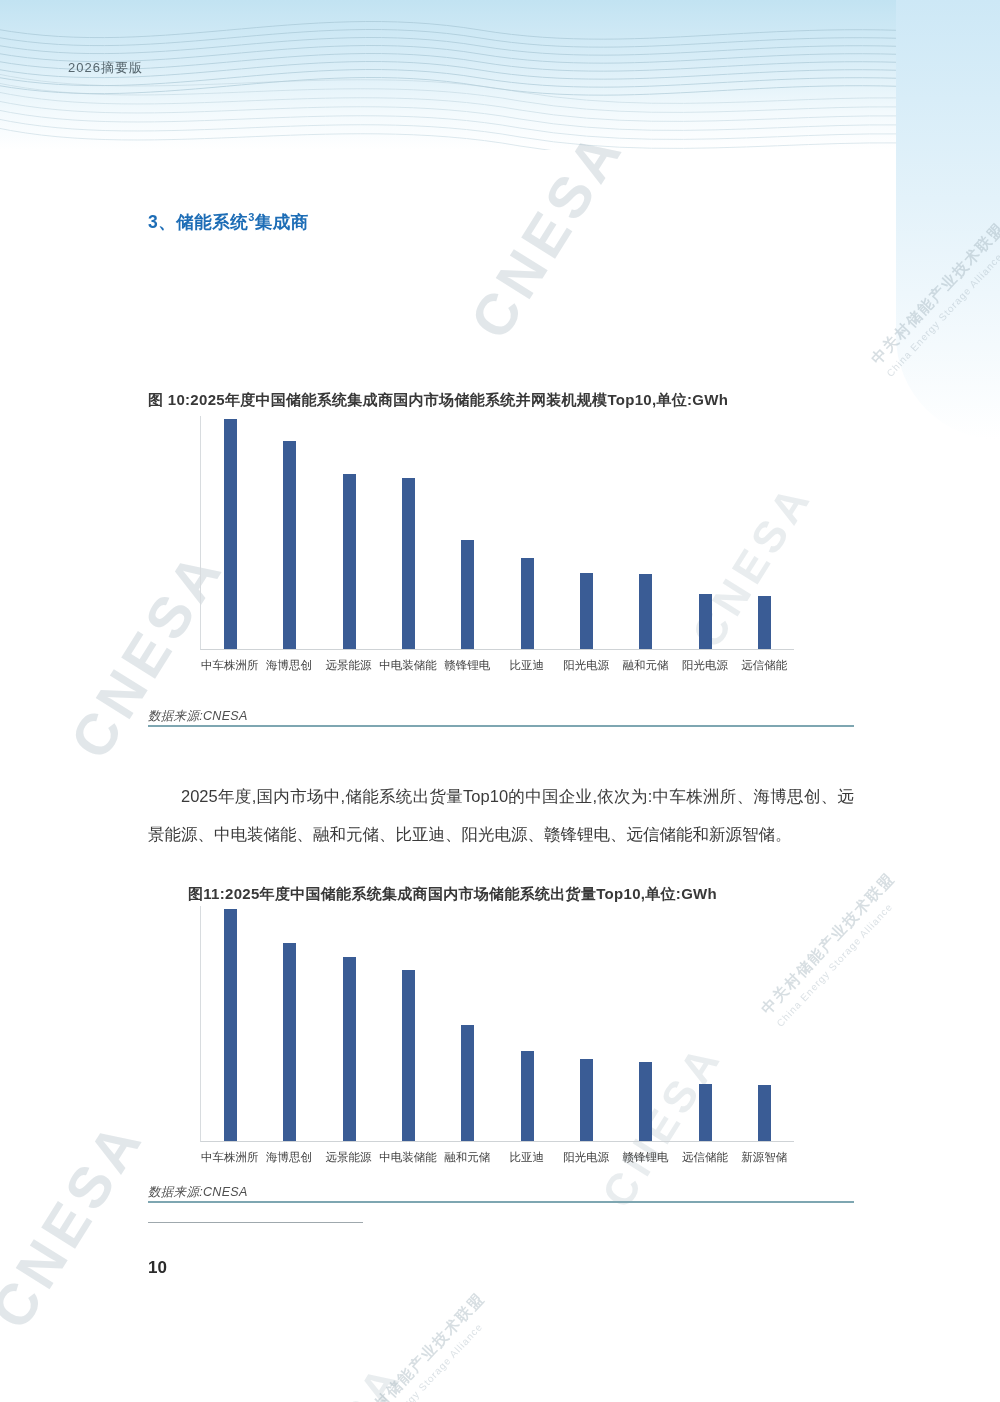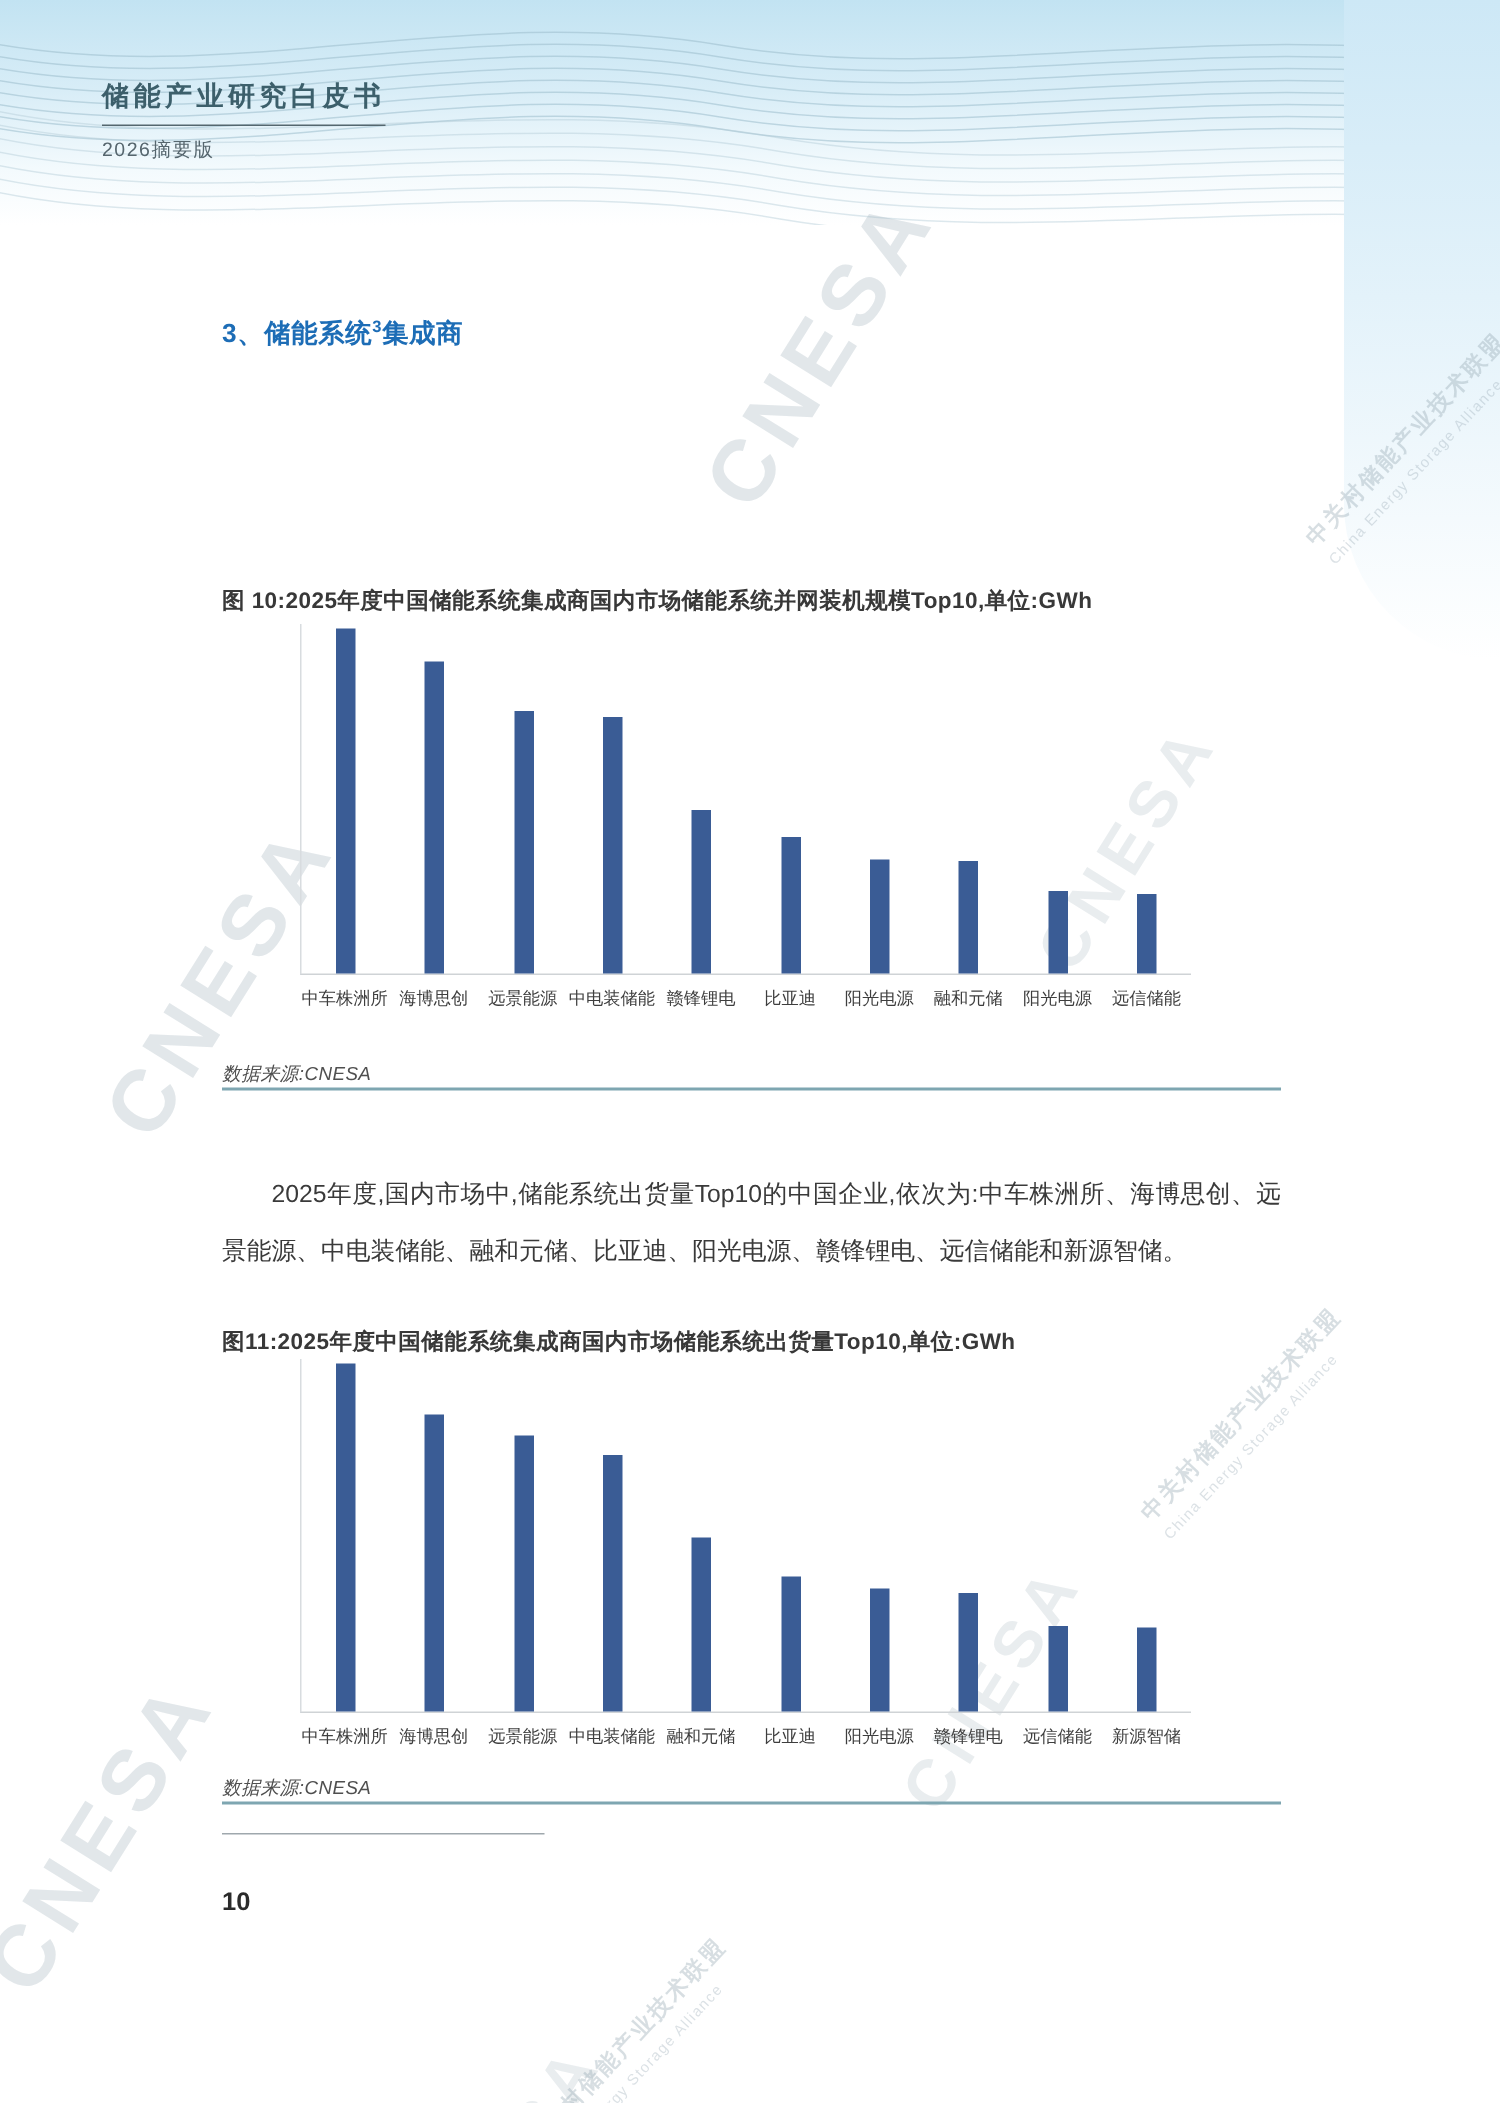--- a/index.html
+++ b/index.html
@@ -59,21 +59,21 @@
     font-size:16.5px;line-height:38px;color:#3a3a3a;
     text-align:justify;text-indent:2em;
   }
   .para1{top:250px;}
   .para2{top:760px;}
   .fig-caption{
     position:absolute;left:0;width:706px;
     font-size:15px;font-weight:bold;color:#383838;letter-spacing:0.3px;
   }
   .cap10{top:376px;}
-  .cap11{top:870px;}
+  .cap11{top:870px;margin-left:40px;}
   
   .chart{position:absolute;left:52px;width:594px;}
   .chart1{top:416px;}
   .chart2{top:906px;}
   .plot{
     position:relative;display:flex;align-items:flex-end;
     border-left:1px solid #d8dcdf;border-bottom:1px solid #cfd3d6;
   }
   .col{flex:1;display:flex;justify-content:center;}
   .bar{width:13px;background:#3a5c95;}
@@ -147,21 +147,20 @@
 <div class="abs wm-alliance" style="left:740px;top:930px;">
   <span>中关村储能产业技术联盟</span>
   <span class="en">China Energy Storage Alliance</span>
 </div>
 <div class="abs wm-alliance" style="left:330px;top:1350px;">
   <span>中关村储能产业技术联盟</span>
   <span class="en">China Energy Storage Alliance</span>
 </div>
 
 <header class="abs header">
-  <div class="title">储能产业研究白皮书</div>
   <div class="subtitle">2026摘要版</div>
 </header>
 
 <main class="abs content">
 
   <h2 class="section-heading"><span>3、储能系统</span><sup>3</sup><span>集成商</span></h2>
 
 
   <p class="fig-caption cap10">图 10:2025年度中国储能系统集成商国内市场储能系统并网装机规模Top10,单位:GWh</p>
 

